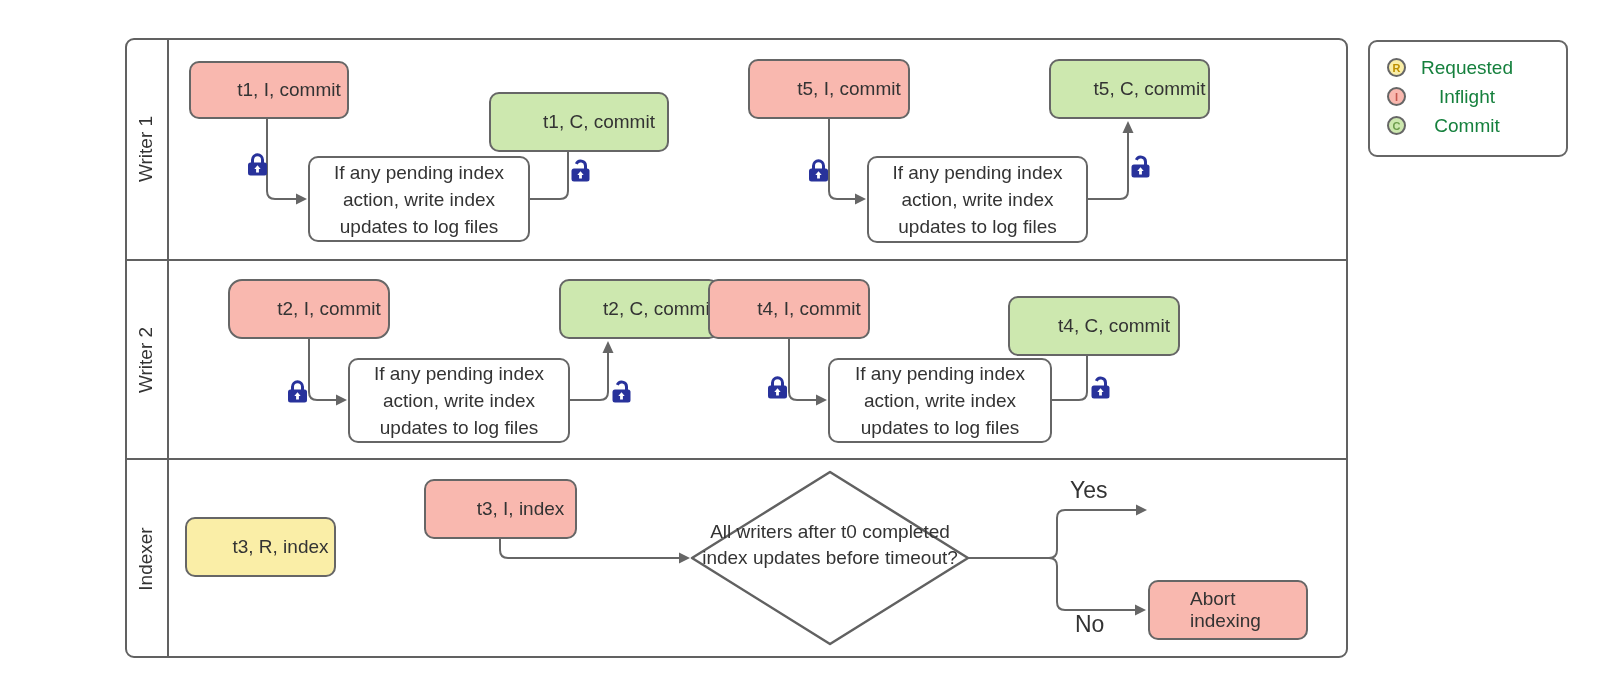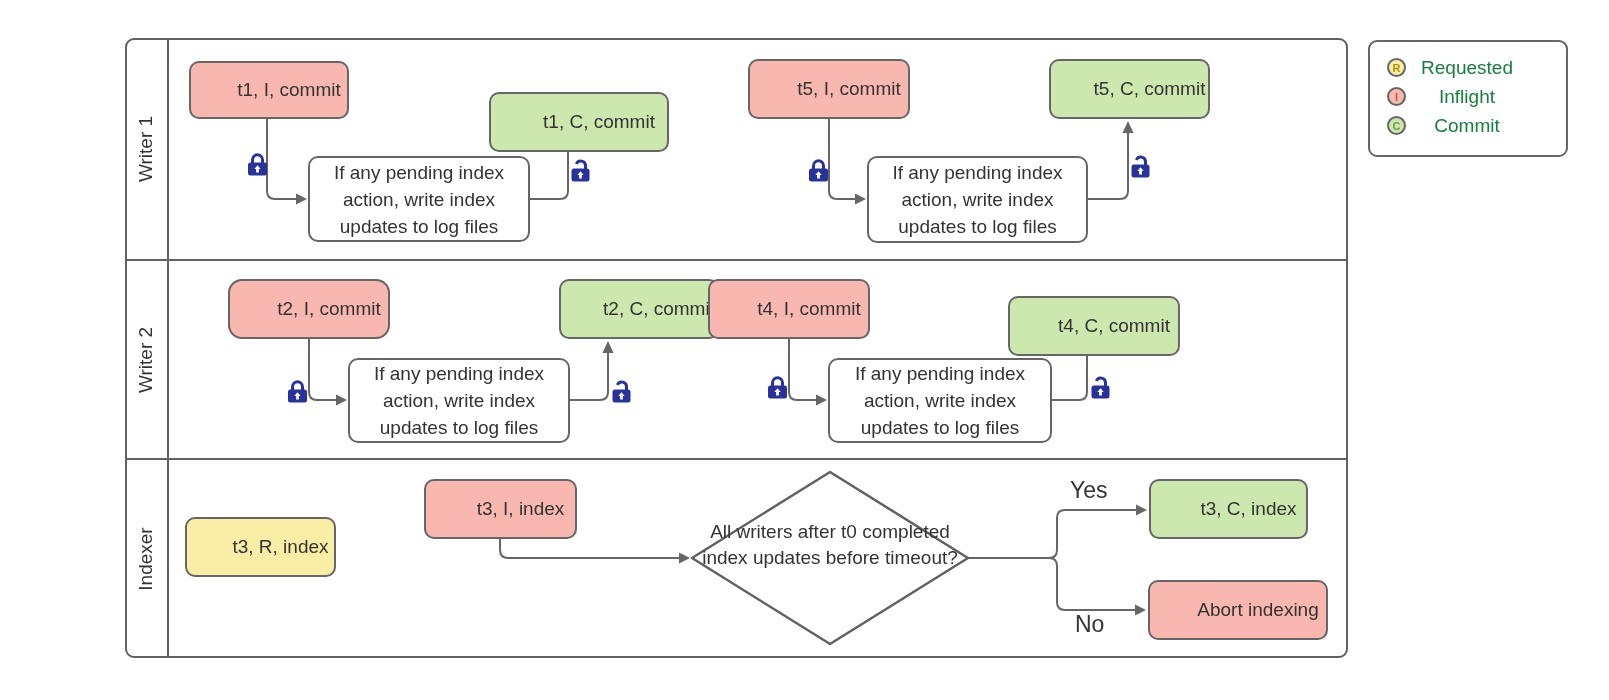--- a/index.html
+++ b/index.html
@@ -129,22 +129,21 @@
 
   <div class="node pink" style="left:228px;top:279px;width:162px;height:60px;border-radius:14px;">t2, I, commit</div>
   <div class="node green" style="left:559px;top:279px;width:160px;height:60px;">t2, C, commit</div>
   <div class="node pink" style="left:708px;top:279px;width:162px;height:60px;">t4, I, commit</div>
   <div class="node green" style="left:1008px;top:279px;width:172px;height:60px;margin-top:17px;">t4, C, commit</div>
   <div class="process" style="left:348px;top:358px;width:222px;height:85px;">If any pending index action, write index updates to log files</div>
   <div class="process" style="left:828px;top:358px;width:224px;height:85px;">If any pending index action, write index updates to log files</div>
 
   <div class="node yellow" style="left:185px;top:479px;width:151px;height:60px;margin-top:38px;">t3, R, index</div>
   <div class="node pink" style="left:424px;top:479px;width:153px;height:60px;">t3, I, index</div>
-  <div class="node green" style="left:1149px;top:479px;width:159px;height:60px;">t3, C, index</div>
-  <div class="node pink" style="left:1148px;top:580px;width:180px;height:60px;">Abort indexing</div>
+  <div class="node pink" style="left:1148px;top:580px;width:160px;height:60px;">Abort indexing</div>
 
   <div class="diamond-text">All writers after t0 completed index updates before timeout?</div>
   <div class="branch-label" style="left:1070px;top:477px;">Yes</div>
   <div class="branch-label" style="left:1075px;top:611px;">No</div>
 
   <div class="legend">
     <div class="legend-row">
       <span class="legend-circle lc-r">R</span>
       <span class="legend-label">Requested</span>
     </div>

